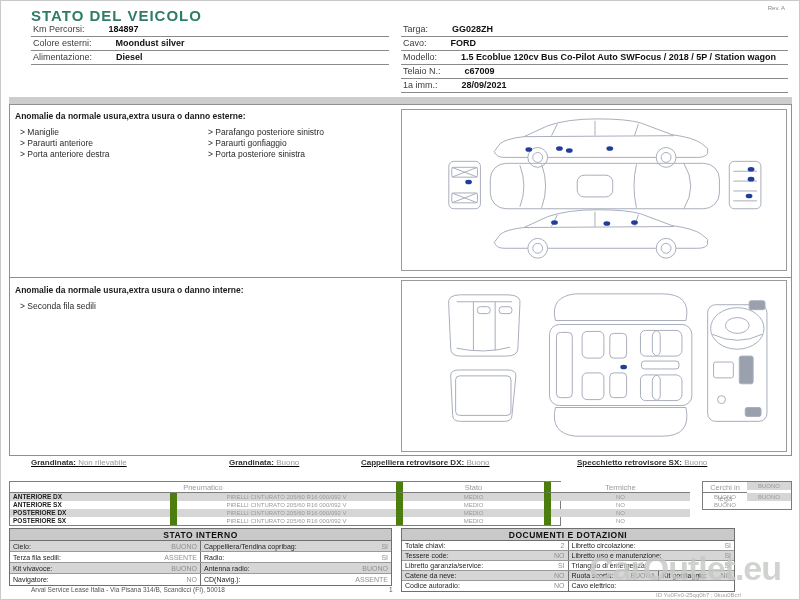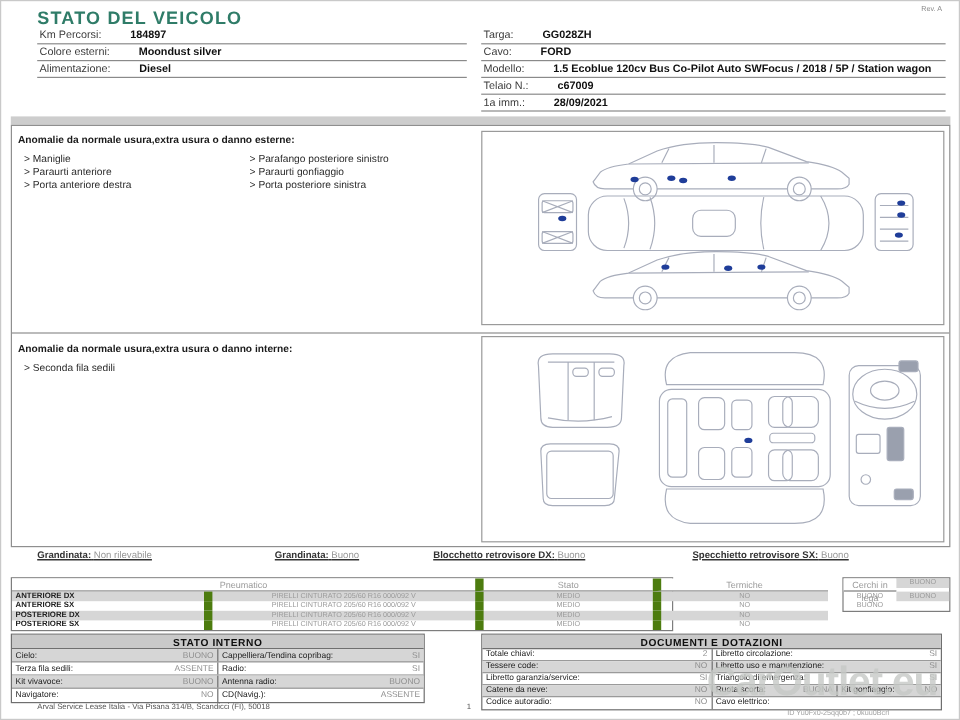--- a/index.html
+++ b/index.html
@@ -44,22 +44,22 @@
   .tt-h { height:11px; line-height:11px; font-size:7.5px; color:#9b9b9b; text-align:center;
           border-bottom:1px solid #7d7d7d; background:#fff; }
   .tt-h-pneu { grid-column:1/3; }
   .tt-c { height:8px; line-height:8px; font-size:6px; overflow:hidden; white-space:nowrap; }
   .tt-pos { font-weight:bold; color:#222; padding-left:3px; font-size:6.5px; }
   .tt-spec, .tt-val { color:#9b9b9b; text-align:center; }
   .bl { border-left:7px solid #4d7c0f; }
   .shade { background:#d6d6d6; }
 
   .kv-table { position:absolute; border:1px solid #6f6f6f; background:#fff; }
-  #stato-interno { left:8px; top:527px; width:345px; }
-  #documenti { left:400px; top:527px; width:384px; }
+  #stato-interno { left:8px; top:527px; width:383px; }
+  #documenti { left:400px; top:527px; width:334px; }
   .kv-header { height:12px; line-height:12px; text-align:center; font-weight:bold; font-size:8.5px;
                background:#c9c9c9; border-bottom:1px solid #6f6f6f; color:#0e0e0e; letter-spacing:.5px; }
   .kv-row { display:flex; border-bottom:1px solid #9a9a9a; font-size:7px; }
   .kv-row:last-child { border-bottom:none; }
   #stato-interno .kv-row { height:11px; line-height:11px; }
   #documenti .kv-row { height:10px; line-height:10px; }
   .kv-cell { flex:1; display:flex; justify-content:space-between; padding:0 3px;
              overflow:hidden; white-space:nowrap; }
   .kv-cell + .kv-cell { border-left:1px solid #6f6f6f; }
   .kv-cell .k { color:#222; }
@@ -255,21 +255,21 @@
 
   <div class="summary" style="left:30px; top:457px;">
     <span class="lbl">Grandinata:</span>
     <span class="val">Non rilevabile</span>
   </div>
   <div class="summary" style="left:228px; top:457px;">
     <span class="lbl">Grandinata:</span>
     <span class="val">Buono</span>
   </div>
   <div class="summary" style="left:360px; top:457px;">
-    <span class="lbl">Blocchetto retrovisore DX:</span>
+    <span class="lbl">Cappelliera retrovisore DX:</span>
     <span class="val">Buono</span>
   </div>
   <div class="summary" style="left:576px; top:457px;">
     <span class="lbl">Specchietto retrovisore SX:</span>
     <span class="val">Buono</span>
   </div>
   <div class="summary" style="left:30px; top:486px;">
     <span class="lbl">Blocchetto chiavi:</span>
     <span class="val">Buono</span>
   </div>

